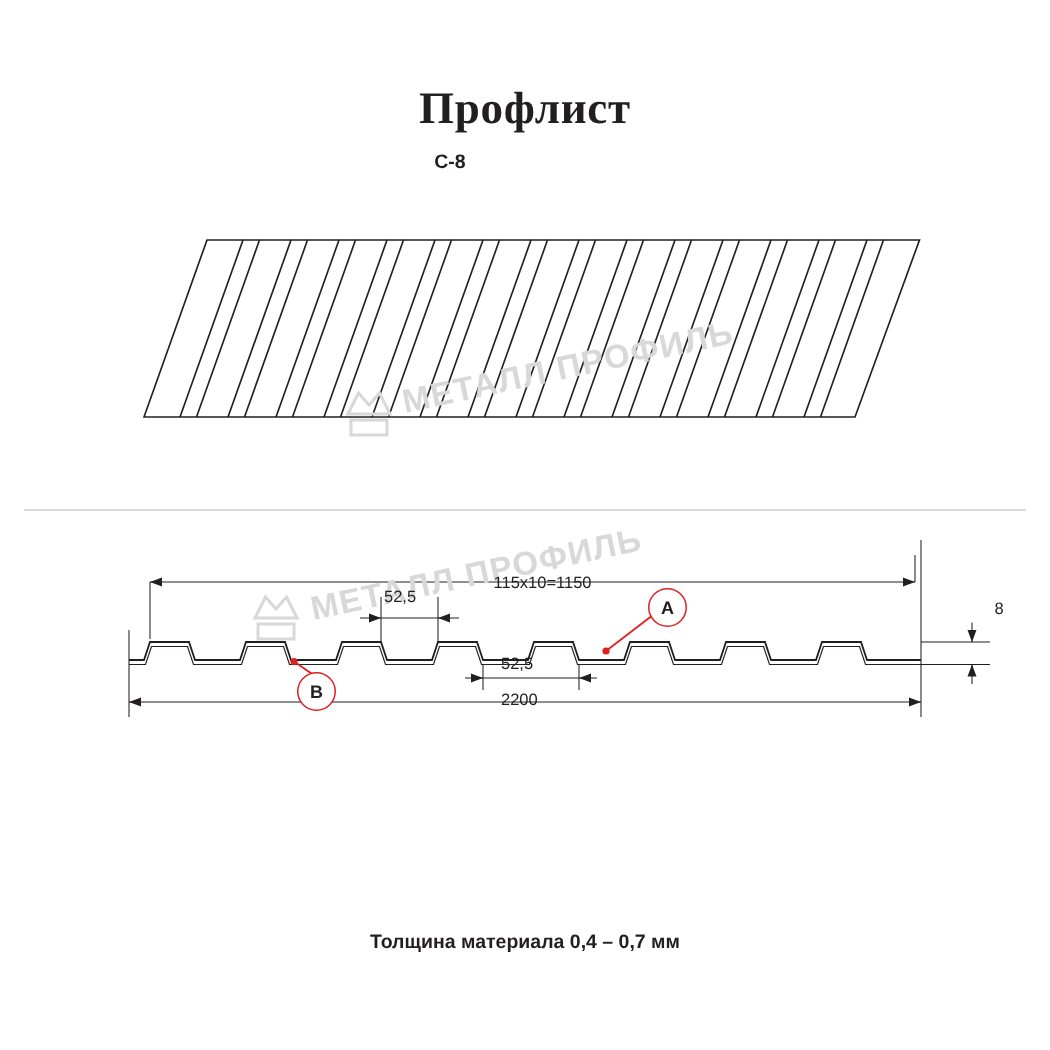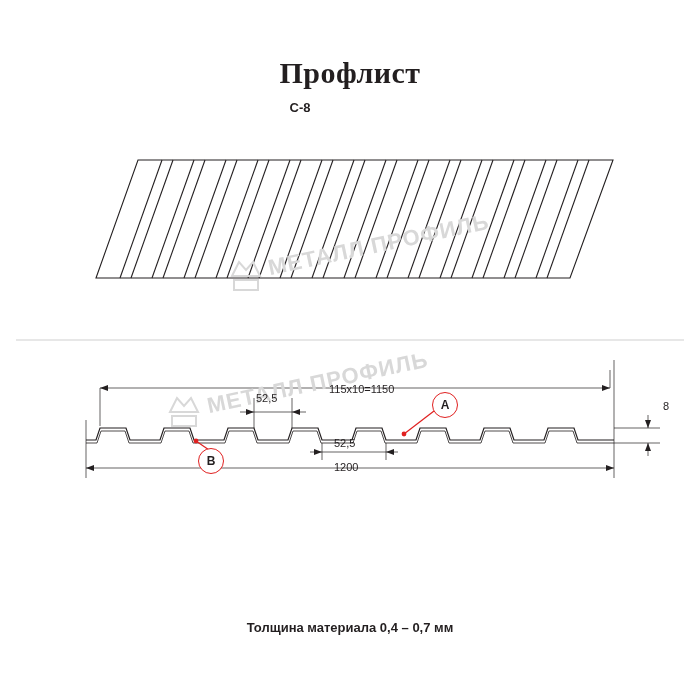--- a/index.html
+++ b/index.html
@@ -213,19 +213,19 @@
 
 <div class="title">Профлист</div>
 <div class="subtitle">С-8</div>
 
 <div class="wm" style="left:266px; top:232px; transform:rotate(-12deg);">МЕТАЛЛ ПРОФИЛЬ</div>
 <div class="wm" style="left:205px; top:370px; transform:rotate(-12deg);">МЕТАЛЛ ПРОФИЛЬ</div>
 
 <div class="dim-label" style="left:313px; top:383px;margin-left:16px;">115x10=1150</div>
 <div class="dim-label" style="left:256px; top:392px;">52,5</div>
 <div class="dim-label" style="left:334px; top:437px;">52,5</div>
-<div class="dim-label" style="left:334px; top:461px;">1200</div>
+<div class="dim-label" style="left:334px; top:461px;">2200</div>
 <div class="dim-label" style="left:663px; top:400px;">8</div>
 
 <div class="callout" style="left:432px; top:392px;">A</div>
 <div class="callout" style="left:198px; top:448px;">B</div>
 
 <div class="footnote">Толщина материала 0,4 – 0,7 мм</div>
 
 </body></html>

